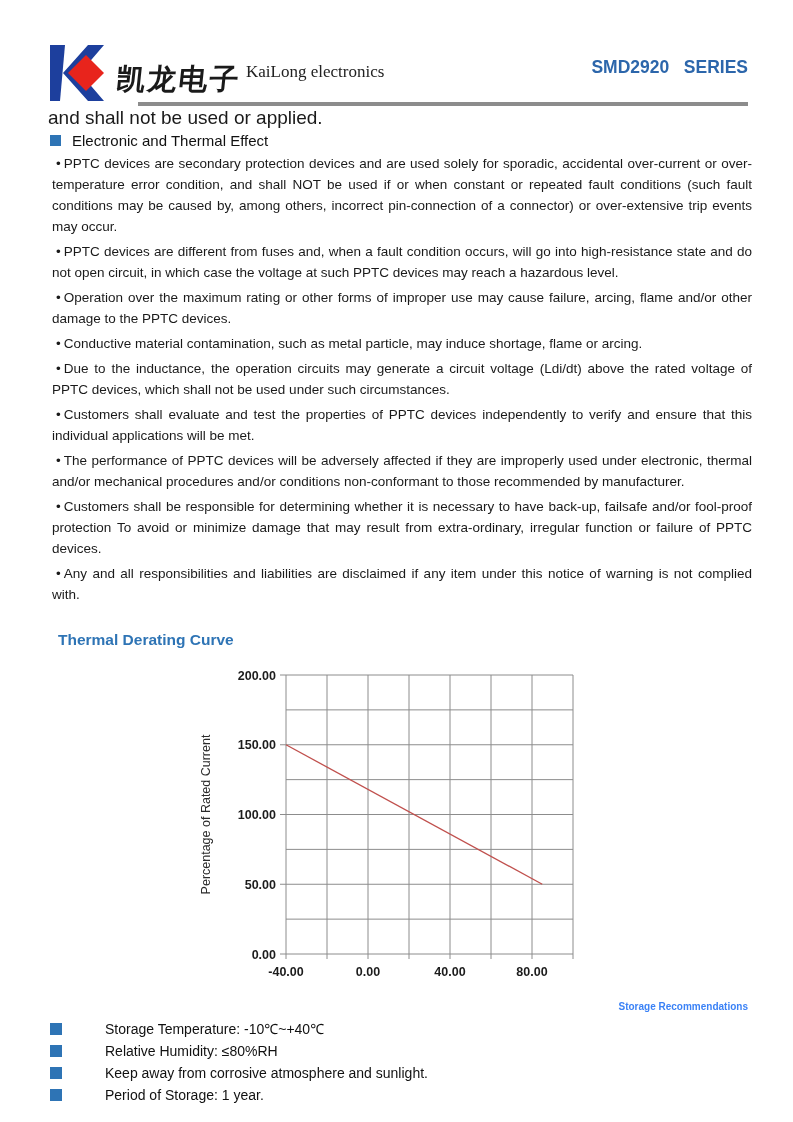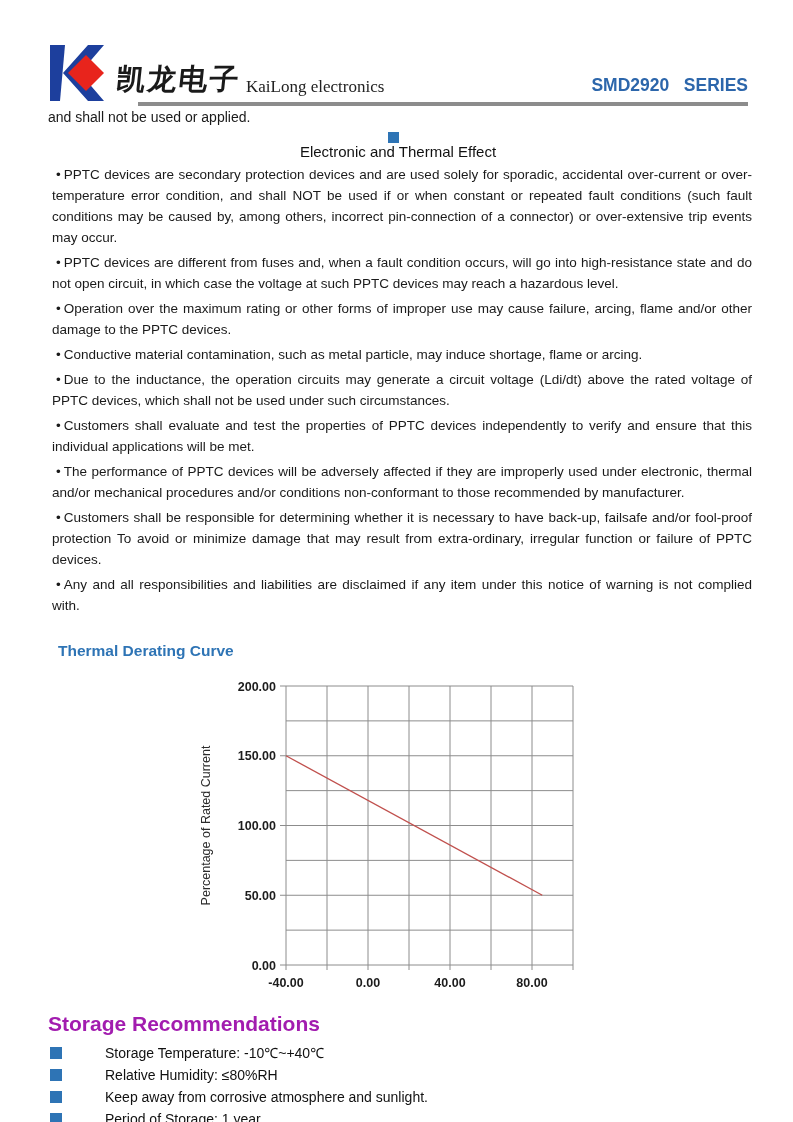--- a/index.html
+++ b/index.html
@@ -4,40 +4,40 @@
 <style>
   html,body{margin:0;padding:0;background:#ffffff;}
   body{width:793px;height:1122px;font-family:"Liberation Sans",sans-serif;color:#1a1a1a;overflow:hidden;}
   .page{box-sizing:border-box;width:793px;height:1122px;padding:44px 45px 0 48px;position:relative;}
 
   
   .header-row{display:flex;justify-content:space-between;align-items:flex-end;height:58px;}
   .logo-wrap{display:flex;align-items:flex-end;}
   .logo-svg{width:60px;height:58px;flex:0 0 auto;}
   .cn-name{font-family:"DejaVu Sans",sans-serif;font-weight:bold;font-size:29px;line-height:1;margin-left:8px;letter-spacing:2px;transform:skewX(-6deg);padding-bottom:8px;}
-  .en-name{font-family:"Liberation Serif",serif;font-size:17px;color:#222;margin-left:6px;padding-bottom:5px;}
-  .series{color:#2c66ab;font-weight:bold;font-size:17.5px;white-space:pre;padding-bottom:6px;}
+  .en-name{font-family:"Liberation Serif",serif;font-size:17px;color:#222;margin-left:6px;padding-bottom:20px;}
+  .series{color:#2c66ab;font-weight:bold;font-size:17.5px;white-space:pre;padding-bottom:24px;}
   .rule{height:4px;background:#8c8c8c;margin-left:90px;margin-top:0px;}
 
   
-  .cont{font-size:14px;line-height:19px;margin-top:2px;}
-  .sec-head{display:flex;align-items:center;font-size:15px;color:#111;margin:5px 0 4px 0;font-weight:normal;flex-direction:column;}
+  .cont{font-size:19px;line-height:19px;margin-top:2px;}
+  .sec-head{display:flex;align-items:center;font-size:15px;color:#111;margin:5px 0 4px 0;font-weight:normal;}
   .sq{width:11px;height:11px;background:#2e74b5;display:inline-block;margin:0 11px 0 2px;flex:0 0 auto;}
   .para{margin:4px;font-size:13.5px;line-height:21px;text-align:justify;width:700px;}
   .bdot{display:inline-block;margin:0 3px 0 4px;}
 
   
   .chart-title{color:#2e74b5;font-weight:bold;font-size:15.5px;margin:26px 0 0 10px;}
   .chart-wrap{margin:16px 0 0 146px;width:410px;}
   .chart-wrap svg{display:block;}
   .tick-lab{font-size:12.5px;font-weight:bold;fill:#1c1c1c;font-family:"Liberation Sans",sans-serif;}
   .axis-title{font-size:12.5px;fill:#2b2b2b;font-family:"Liberation Sans",sans-serif;}
 
   
-  .storage-title{color:#a21caf;font-weight:bold;font-size:21px;margin:14px 0 6px 0;}
+  .storage-title{color:#3b82f6;font-weight:bold;font-size:10px;margin:14px 0 6px 0;text-align:right;}
   .store-item{display:flex;align-items:center;font-size:14px;line-height:22px;color:#111;gap:31px;}
   .sq2{width:12px;height:12px;background:#2e74b5;display:inline-block;margin:0 12px 0 2px;flex:0 0 auto;}
 </style>
 </head>
 <body>
 
 <div class="page">
 
   <div class="header-row">
     <div class="logo-wrap">

